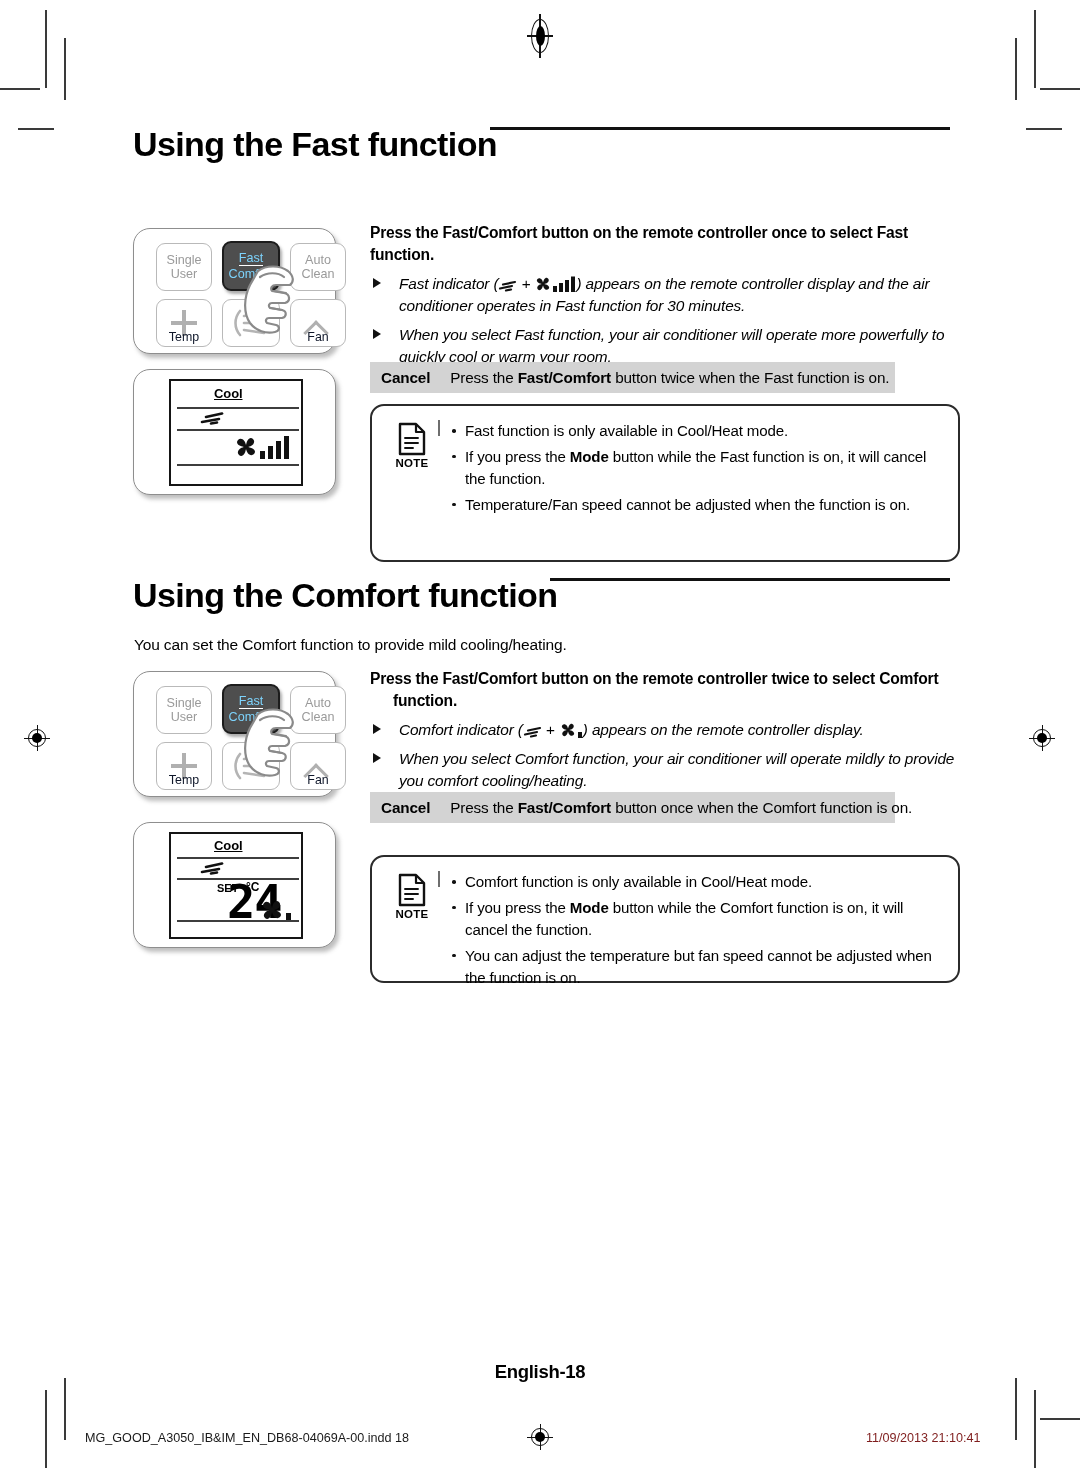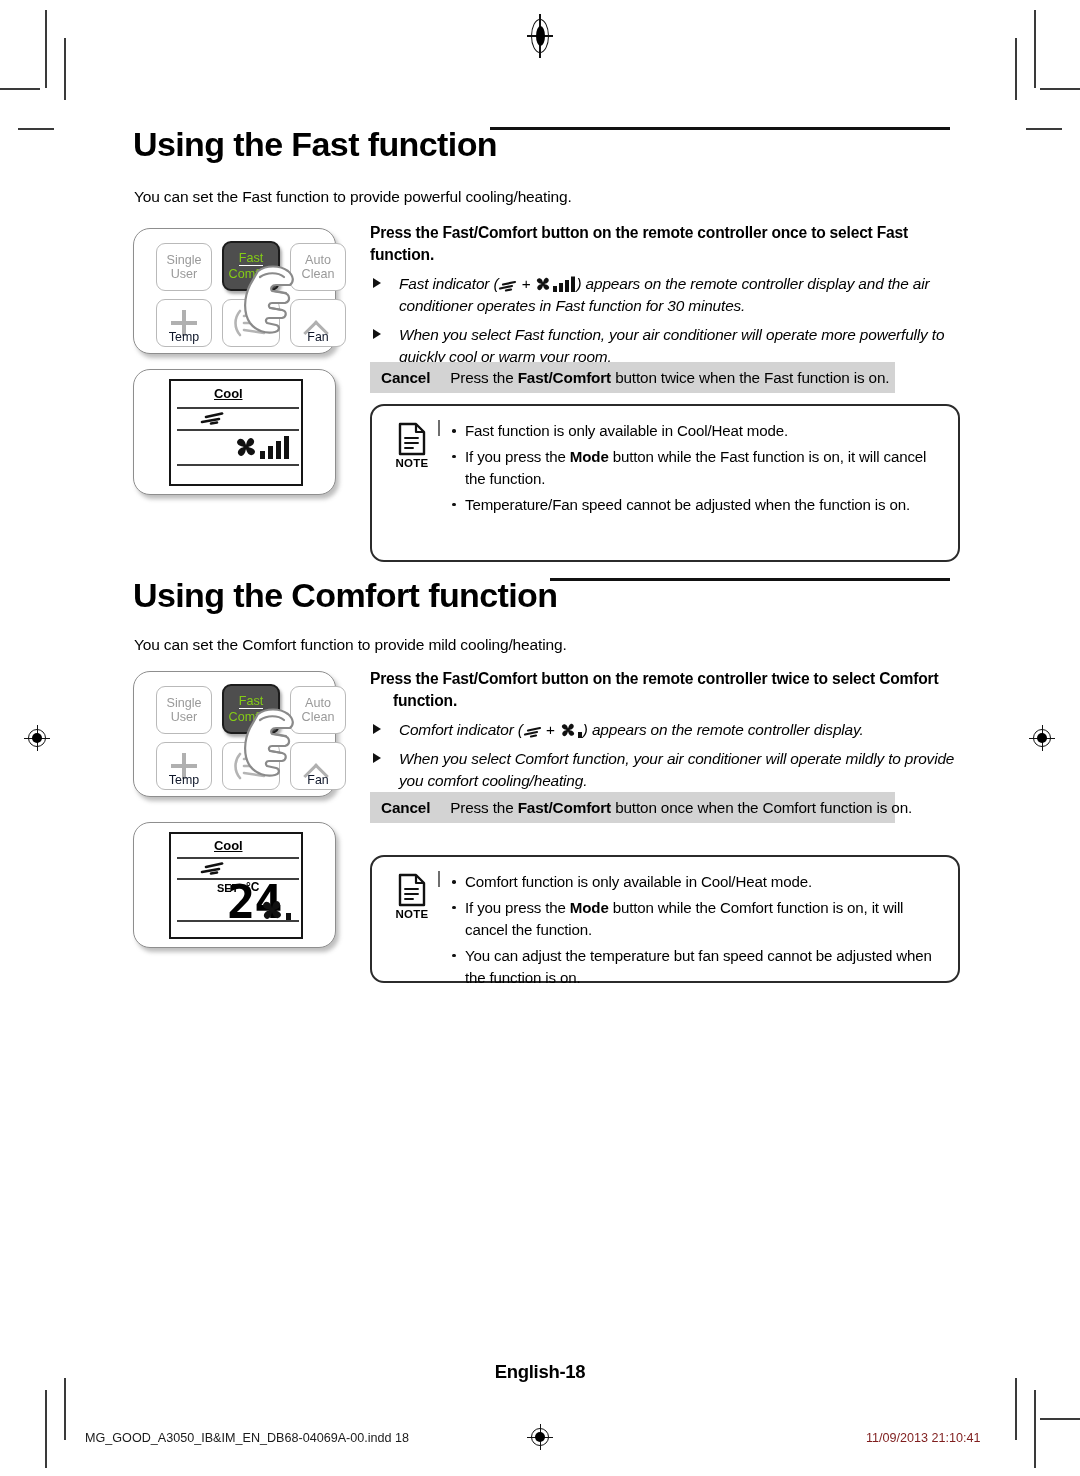--- a/index.html
+++ b/index.html
@@ -210,21 +210,21 @@
     align-items: center;
     justify-content: center;
     color: #9a9a9a;
     font-size: 12.6px;
     line-height: 1.12;
     background: #fff;
   }
   .rbtn.dark {
     background: #4e4e4e;
     border: 2px solid #1c1c1c;
-    color: #84cc16;
+    color: #7dd3fc;
     box-shadow: 2px 3px 3px rgba(90,90,90,0.5);
   }
   .rbtn.dark .l1 {
     border-bottom: 1.6px solid #fff;
     padding-bottom: 0px;
     font-weight: normal;
   }
   .rbtn.clip { overflow: hidden; }
 
   .plus-ico {
@@ -378,21 +378,20 @@
   </div>
 </div>
 
 <div class="page">
 
   <div class="section-head" style="left:133px; top:127px;">
     <h1>Using the Fast function</h1>
   </div>
   <div class="head-rule" style="left:490px; top:127px; width:460px;"></div>
 
-  <div class="intro-line" style="left:134px; top:188px;">You can set the Fast function to provide powerful cooling/heating.</div>
 
   <div class="remote-card" style="left:133px; top:228px; width:203px; height:126px;">
     <div class="btn-grid">
       <div class="rbtn" style="left:10px; top:2px; width:56px; height:48px;">
         <span>Single</span>
         <span>User</span>
       </div>
       <div class="rbtn dark clip" style="left:76px; top:0px; width:58px; height:50px;">
         <span class="l1">Fast</span>
         <span style="margin-top:1px;">Comfort</span>

